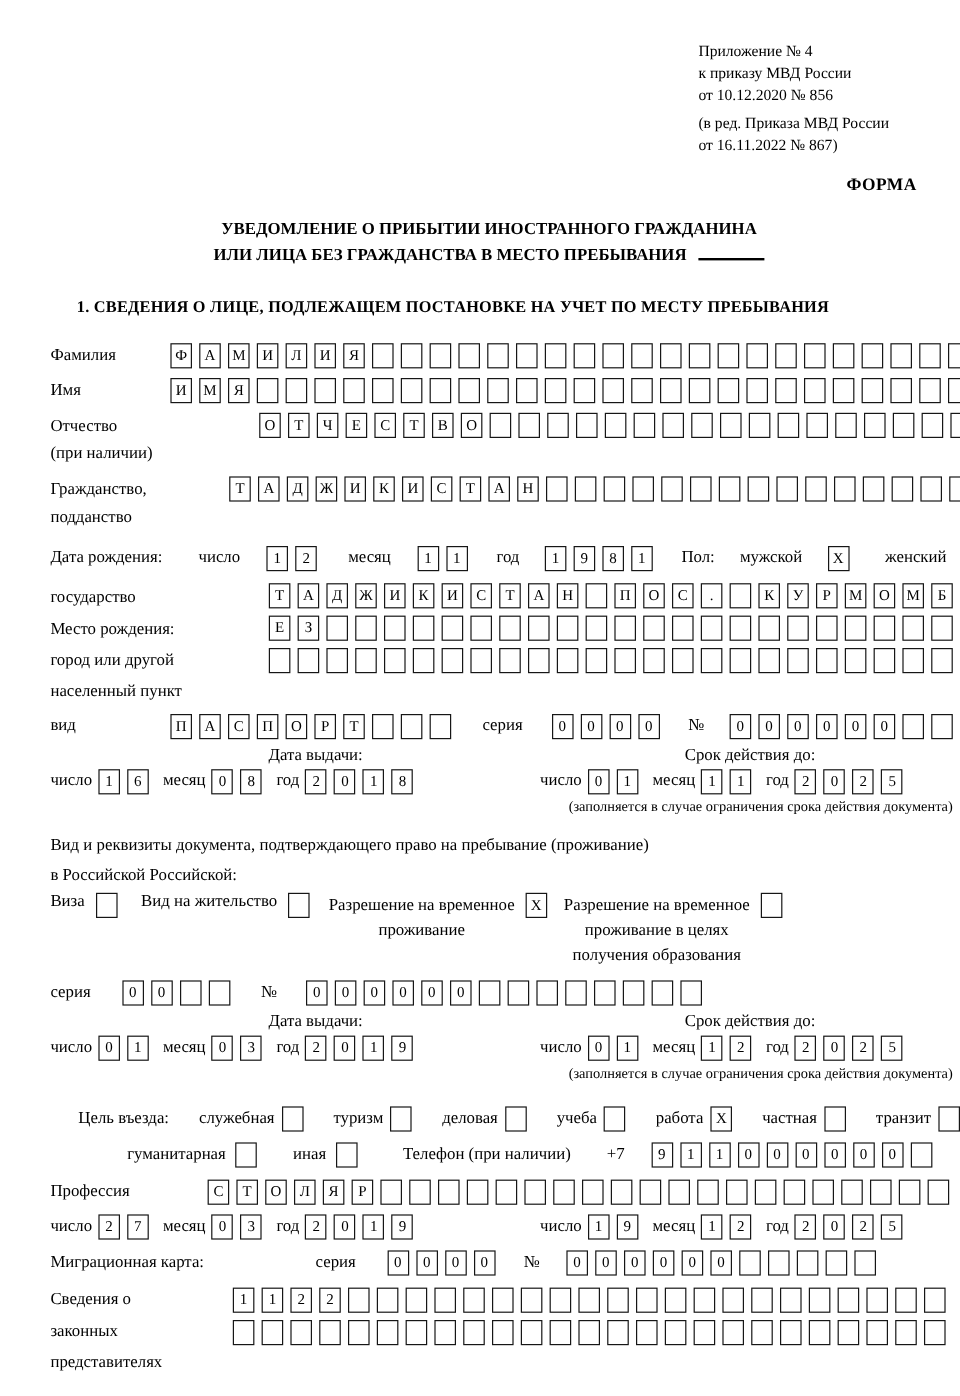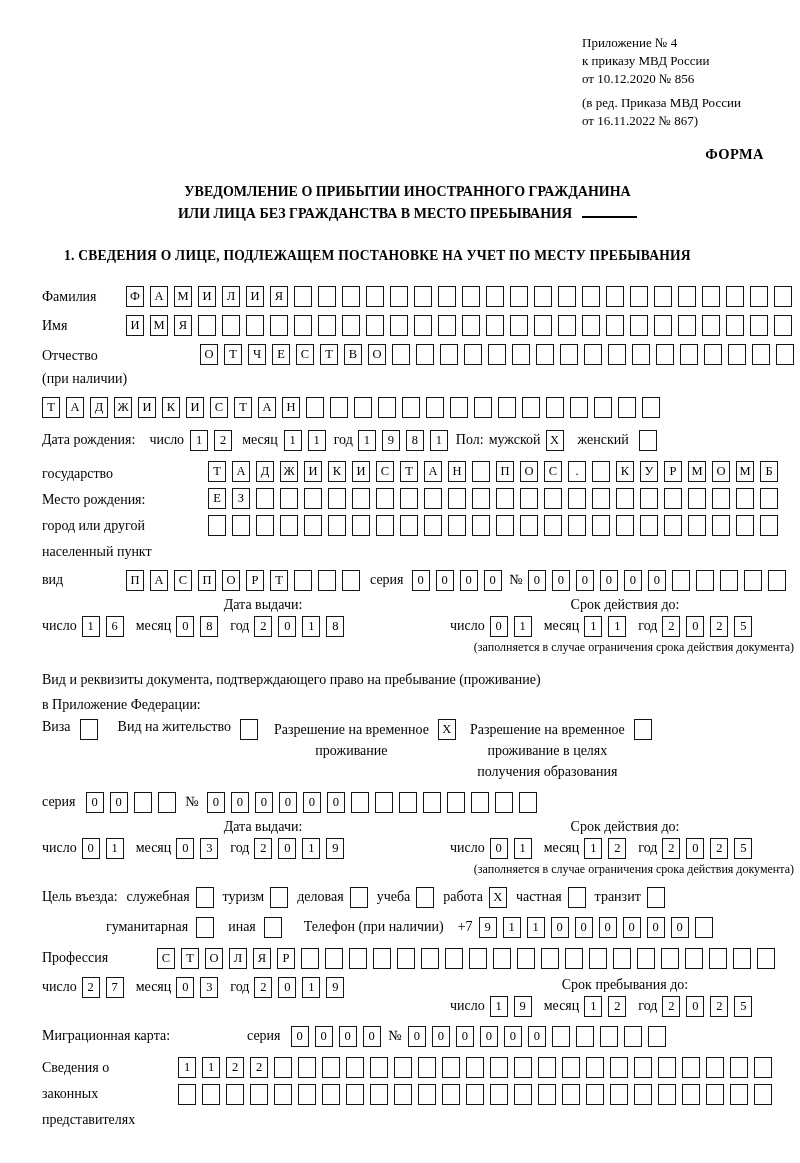--- a/index.html
+++ b/index.html
@@ -5,21 +5,21 @@
   html,body{margin:0;padding:0;background:#fff;}
   .page{position:relative;width:800px;height:1163px;background:#ffffff;color:#000;
         font-family:"Liberation Serif","DejaVu Serif",serif;font-size:14px;
         box-sizing:border-box;padding:34px 0 0 42px;overflow:hidden;}
   .hdr{margin-left:540px;font-size:13px;line-height:1.4;}
   .hdr .gap{margin-top:5px;}
   .forma{font-weight:bold;margin:16px 36px 0 0;text-align:right;font-size:14.5px;letter-spacing:.4px;}
   .title{text-align:center;font-weight:bold;font-size:14px;margin:18px 45px 0 18px;line-height:1.55;}
   .uline{display:inline-block;width:55px;border-bottom:2px solid #000;margin-left:10px;}
   .sec{font-weight:bold;font-size:13.6px;margin:24px 0 0 22px;letter-spacing:.2px;}
-  .frow{display:flex;align-items:center;margin-top:8px;}
+  .frow{display:flex;align-items:center;margin-top:8px;gap:16px;}
   .frow.top{align-items:flex-start;}
   .lbl{flex:none;}
   .w84{width:84px;}
   .w158{width:158px;line-height:1.65;}
   .w133{width:133px;line-height:1.65;}
   .w166{width:166px;line-height:26px;}
   .w136{width:136px;line-height:26px;}
   .w115{width:115px;}
   .boxrow{display:inline-flex;gap:6px;flex:none;}
   .cell{box-sizing:border-box;width:18px;height:21px;border:1.6px solid #161616;
@@ -35,21 +35,21 @@
   .datecol.left .dhead{padding-left:70px;}
   .dline{display:flex;align-items:center;}
   .dline .dlbl{flex:none;}
   .dline .boxrow{margin-left:5px;}
   .dline .dlbl.m{margin-left:12px;}
   .note{font-size:12px;text-align:right;margin:3px 6px 0 0;}
   .ptext{margin-top:12px;line-height:1.8;}
   .optrow{display:flex;align-items:flex-start;margin-top:2px;}
   .opt{display:flex;align-items:flex-start;gap:9px;}
   .optlines{display:flex;flex-direction:column;align-items:center;line-height:1.5;}
-  .purpose{flex-wrap:nowrap;margin-top:10px;}
+  .purpose{flex-wrap:nowrap;margin-top:20px;justify-content:flex-end;}
   .purpose .opt{margin-left:9px;gap:6px;align-items:center;}
   .phone-row{margin-top:9px;margin-left:64px;align-items:center;}
   .phone-row .opt{gap:8px;align-items:center;justify-content:space-between;}
 </style>
 </head>
 <body>
 
 <div class="page">
 
   <div class="hdr">
@@ -165,20 +165,24 @@
         <span class="cell"></span>
         <span class="cell"></span>
         <span class="cell"></span>
         <span class="cell"></span>
         <span class="cell"></span>
         <span class="cell"></span>
       </span>
   </div>
 
   <div class="frow top" style="margin-top:6px;">
+    <span class="lbl w133">
+      <span style="display:block">Гражданство,</span>
+      <span style="display:block">подданство</span>
+    </span>
     <span class="boxrow">
         <span class="cell">Т</span>
         <span class="cell">А</span>
         <span class="cell">Д</span>
         <span class="cell">Ж</span>
         <span class="cell">И</span>
         <span class="cell">К</span>
         <span class="cell">И</span>
         <span class="cell">С</span>
         <span class="cell">Т</span>
@@ -401,21 +405,21 @@
             <span class="cell">2</span>
             <span class="cell">5</span>
           </span>
       </div>
     </div>
   </div>
   <div class="note">(заполняется в случае ограничения срока действия документа)</div>
 
   <div class="ptext">
     <div>Вид и реквизиты документа, подтверждающего право на пребывание (проживание)</div>
-    <div>в Приложение Федерации:</div>
+    <div>в Российской Российской:</div>
   </div>
 
   <div class="optrow">
     <div class="opt">
       <span>Виза</span>
       <span class="boxrow">
           <span class="cell"></span>
         </span>
     </div>
     <div class="opt" style="margin-left:20px;">
@@ -643,21 +647,20 @@
         <span class="dlbl m">год</span>
         <span class="boxrow">
             <span class="cell">2</span>
             <span class="cell">0</span>
             <span class="cell">1</span>
             <span class="cell">9</span>
           </span>
       </div>
     </div>
     <div class="datecol right">
-      <div class="dhead">Срок пребывания до:</div>
       <div class="dline">
         <span class="dlbl">число</span>
         <span class="boxrow">
             <span class="cell">1</span>
             <span class="cell">9</span>
           </span>
         <span class="dlbl m">месяц</span>
         <span class="boxrow">
             <span class="cell">1</span>
             <span class="cell">2</span>

